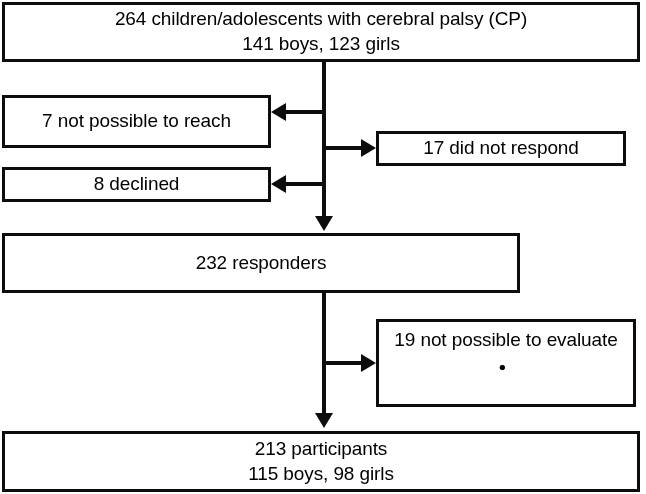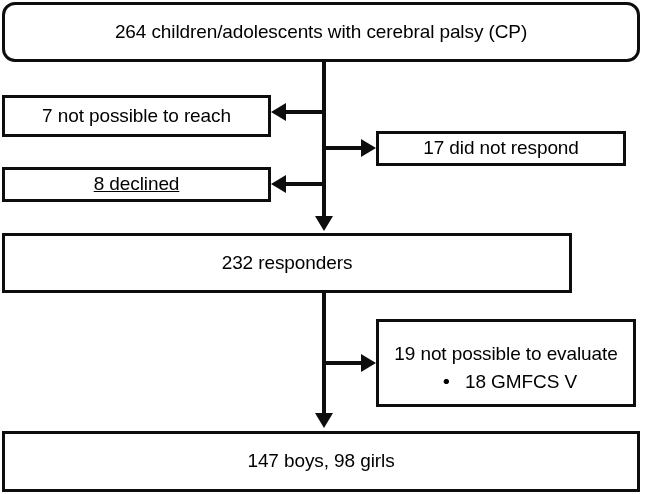--- a/index.html
+++ b/index.html
@@ -34,27 +34,27 @@
     font-weight: 400;
     letter-spacing: -0.1px;
     z-index: 3;
   }
   .node .line {
     display: block;
     white-space: nowrap;
   }
 
   
-  #node-cohort      { left: 2px;   top: 2px;   width: 638px; height: 60px; border-radius: 13px; }
-  #node-unreachable { left: 2px;   top: 95px;  width: 269px; height: 42px; }
+  #node-cohort      { left: 2px;   top: 2px;   width: 638px; height: 60px; }
+  #node-unreachable { left: 2px;   top: 95px;  width: 269px; height: 53px; }
   #node-noresponse  { left: 376px; top: 131px; width: 250px; height: 35px; }
-  #node-declined    { left: 2px;   top: 167px; width: 269px; height: 35px; text-decoration: underline; }
-  #node-responders  { left: 2px;   top: 233px; width: 570px; height: 60px; }
+  #node-declined    { left: 2px;   top: 167px; width: 269px; height: 35px; }
+  #node-responders  { left: 2px;   top: 233px; width: 518px; height: 60px; }
   #node-notevaluate { left: 376px; top: 319px; width: 260px; height: 88px;
-                      justify-content: flex-start; padding-top: 20px; }
+                      justify-content: flex-start; padding-top: 6px; }
   #node-participants{ left: 2px;   top: 431px; width: 638px; height: 61px; }
 
   
   .bullets {
     list-style: none;
     margin: 2px 0 0 0;
     padding: 0;
     text-align: left;
   }
   .bullets li {
@@ -120,20 +120,21 @@
   <div class="arrow arrow-left" style="left:271px; top:175px;"></div>
 
   <div class="vline" style="left:322px; top:293px; height:122px;"></div>
   <div class="arrow arrow-down" style="left:315px; top:413px;"></div>
 
   <div class="hline" style="left:322px; top:361px; width:40px;"></div>
   <div class="arrow arrow-right" style="left:361px; top:354px;"></div>
 
   <div class="node" id="node-cohort">
     <span class="line">264 children/adolescents with cerebral palsy (CP)</span>
+    <span class="line">141 boys, 123 girls</span>
   </div>
 
   <div class="node" id="node-unreachable">
     <span class="line">7 not possible to reach</span>
   </div>
 
   <div class="node" id="node-noresponse">
     <span class="line">17 did not respond</span>
   </div>
 
@@ -146,22 +147,22 @@
   </div>
 
   <div class="node" id="node-notevaluate">
     <span class="line">19 not possible to evaluate</span>
     <ul class="bullets">
       <li>
         <span class="bullet-dot">•</span>
       </li>
       <li>
         <span class="bullet-dot">•</span>
-        <span>18 GMFCS V</span>
       </li>
     </ul>
   </div>
 
   <div class="node" id="node-participants">
-    <span class="line">147 boys, 98 girls</span>
+    <span class="line">213 participants</span>
+    <span class="line">115 boys, 98 girls</span>
   </div>
 
 </div>
 
 </body></html>

